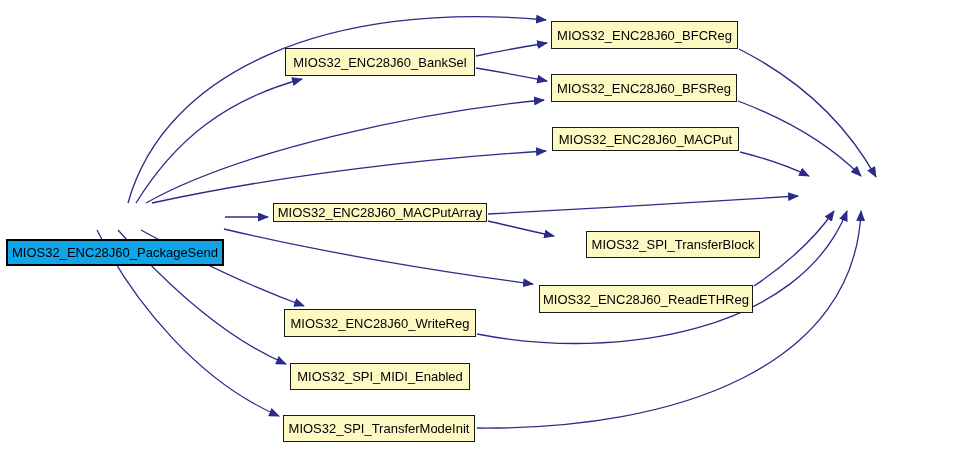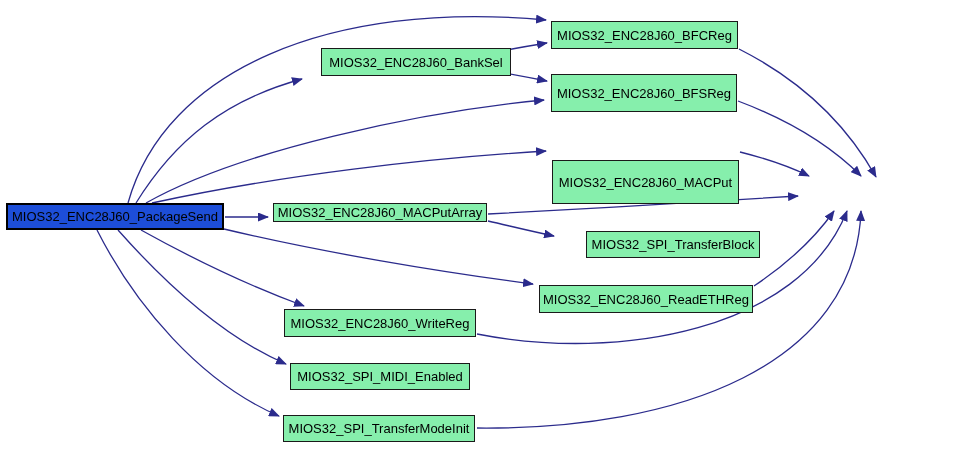--- a/index.html
+++ b/index.html
@@ -8,33 +8,34 @@
     width:976px;height:449px;
     background:#ffffff;
     font-family:"Liberation Sans","DejaVu Sans",sans-serif;
     overflow:hidden;
   }
   #edges{position:absolute;left:0;top:0;width:976px;height:449px;}
   .node{
     position:absolute;
     box-sizing:border-box;
     border:1px solid #1a1a1a;
-    background:#86efac;
+    background:#fef9c3;
     color:#000000;
     font-size:13px;
     line-height:15px;
     display:flex;
     align-items:center;
     justify-content:center;
     white-space:nowrap;
     cursor:pointer;
   }
   .node.highlight{
-    background:#1d4ed8;
+    background:#0ea5e9;
     border:2px solid #000000;
+    margin-top:36px;
   }
   path.edge{
     fill:none;
     stroke:#2b2b8c;
     stroke-width:1.3px;
   }
 </style>
 </head>
 <body>
 
@@ -63,27 +64,27 @@
     <path class="edge" marker-end="url(#arrow)" d="M 739,49 Q 830,95 876,177"></path>
     <path class="edge" marker-end="url(#arrow)" d="M 738,101 Q 815,130 861,176"></path>
     <path class="edge" marker-end="url(#arrow)" d="M 740,152 Q 780,162 809,176"></path>
     <path class="edge" marker-end="url(#arrow)" d="M 754,286 Q 805,252 834,211"></path>
     <path class="edge" marker-end="url(#arrow)" d="M 477,334 C 620,362 800,330 847,211"></path>
     <path class="edge" marker-end="url(#arrow)" d="M 477,428 C 680,430 855,365 861,211"></path>
   </svg>
 
   <div class="node highlight" style="left:6px;   top:203px; width:218px; height:27px;">MIOS32_ENC28J60_PackageSend</div>
 
-  <div class="node" style="left:285px; top:48px;  width:190px; height:28px;margin-left:36px;">MIOS32_ENC28J60_BankSel</div>
+  <div class="node" style="left:285px; top:48px;  width:190px; height:28px;">MIOS32_ENC28J60_BankSel</div>
 
   <div class="node" style="left:551px; top:21px;  width:187px; height:28px;">MIOS32_ENC28J60_BFCReg</div>
 
-  <div class="node" style="left:551px; top:74px;  width:186px; height:38px;text-align:right;">MIOS32_ENC28J60_BFSReg</div>
+  <div class="node" style="left:551px; top:74px;  width:186px; height:28px;text-align:right;">MIOS32_ENC28J60_BFSReg</div>
 
-  <div class="node" style="left:552px; top:127px; width:187px; height:44px;margin-top:33px;">MIOS32_ENC28J60_MACPut</div>
+  <div class="node" style="left:552px; top:127px; width:187px; height:24px;">MIOS32_ENC28J60_MACPut</div>
 
   <div class="node" style="left:273px; top:203px; width:214px; height:19px;">MIOS32_ENC28J60_MACPutArray</div>
 
   <div class="node" style="left:558px; top:231px; width:174px; height:27px;margin-left:28px;">MIOS32_SPI_TransferBlock</div>
 
   <div class="node" style="left:539px; top:285px; width:214px; height:28px;">MIOS32_ENC28J60_ReadETHReg</div>
 
   <div class="node" style="left:284px; top:309px; width:192px; height:28px;text-align:center;">MIOS32_ENC28J60_WriteReg</div>
 
   <div class="node" style="left:290px; top:363px; width:180px; height:27px;">MIOS32_SPI_MIDI_Enabled</div>

